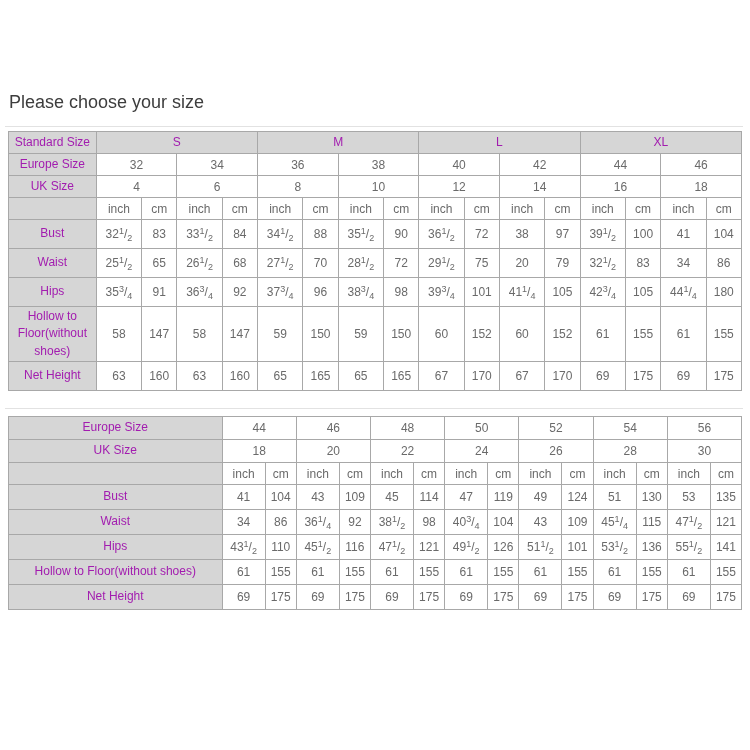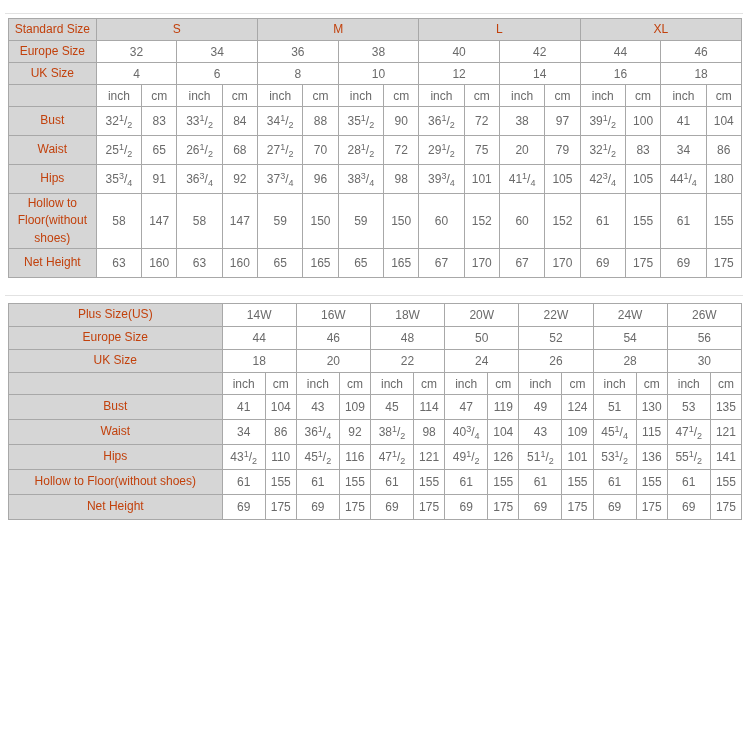--- a/index.html
+++ b/index.html
@@ -23,39 +23,40 @@
   }
   #plus-table { margin-top: 7px; }
   table.size-chart td {
     border: 1px solid #a8a8a8;
     text-align: center; vertical-align: middle;
     padding: 1px 2px;
     color: #6a6a6a; background: #ffffff;
     overflow: hidden;
   }
   table.size-chart td.lbl {
-    background: #d6d6d6; color: #c2410c; line-height: 1.45;
+    background: #d6d6d6; color: #a21caf; line-height: 1.45;
   }
   
   #standard-table tr.r-group,
   #standard-table tr.r-size,
   #standard-table tr.r-units { height: 22px; }
   #standard-table tr.r-measure { height: 29px; }
   #plus-table tr.r-group,
   #plus-table tr.r-size { height: 23px; }
   #plus-table tr.r-units { height: 22px; }
   #plus-table tr.r-measure { height: 25px; }
   
   td sup { font-size: 9px; line-height: 0; vertical-align: 4px; }
   td sub { font-size: 9px; line-height: 0; vertical-align: -3px; }
 </style>
 </head>
 <body>
 
 <div class="page">
+  <h1 class="title">Please choose your size</h1>
 
   <div class="divider divider-1"></div>
 
   <table class="size-chart" id="standard-table">
       <colgroup>
         <col style="width: 87px;">
         <col style="width: 45px;">
         <col style="width: 35px;">
         <col style="width: 45px;">
         <col style="width: 35px;">
@@ -233,30 +234,20 @@
         <col style="width: 43px;">
         <col style="width: 31px;">
         <col style="width: 43px;">
         <col style="width: 31px;">
         <col style="width: 43px;">
         <col style="width: 31px;">
         <col style="width: 43px;">
         <col style="width: 31px;">
       </colgroup>
       <tbody>
-        <tr class="r-group">
-          <td class="lbl">Plus Size(US)</td>
-          <td colspan="2">14W</td>
-          <td colspan="2">16W</td>
-          <td colspan="2">18W</td>
-          <td colspan="2">20W</td>
-          <td colspan="2">22W</td>
-          <td colspan="2">24W</td>
-          <td colspan="2">26W</td>
-        </tr>
         <tr class="r-size">
           <td class="lbl">Europe Size</td>
           <td colspan="2">44</td>
           <td colspan="2">46</td>
           <td colspan="2">48</td>
           <td colspan="2">50</td>
           <td colspan="2">52</td>
           <td colspan="2">54</td>
           <td colspan="2">56</td>
         </tr>

